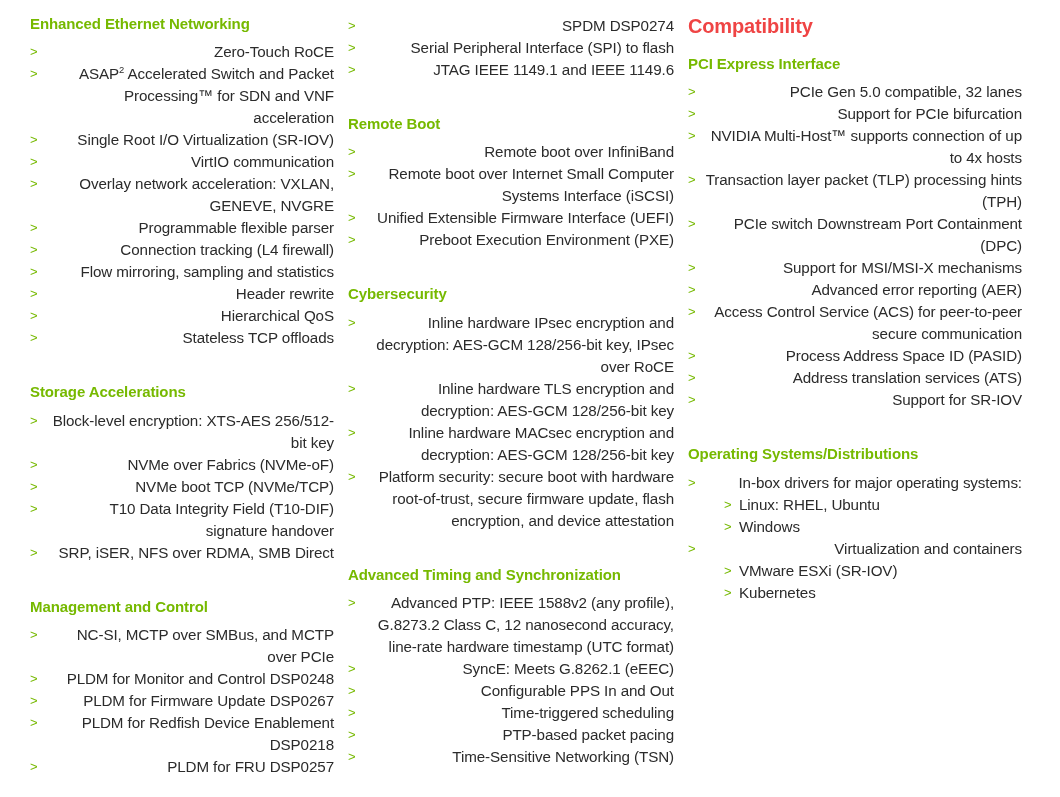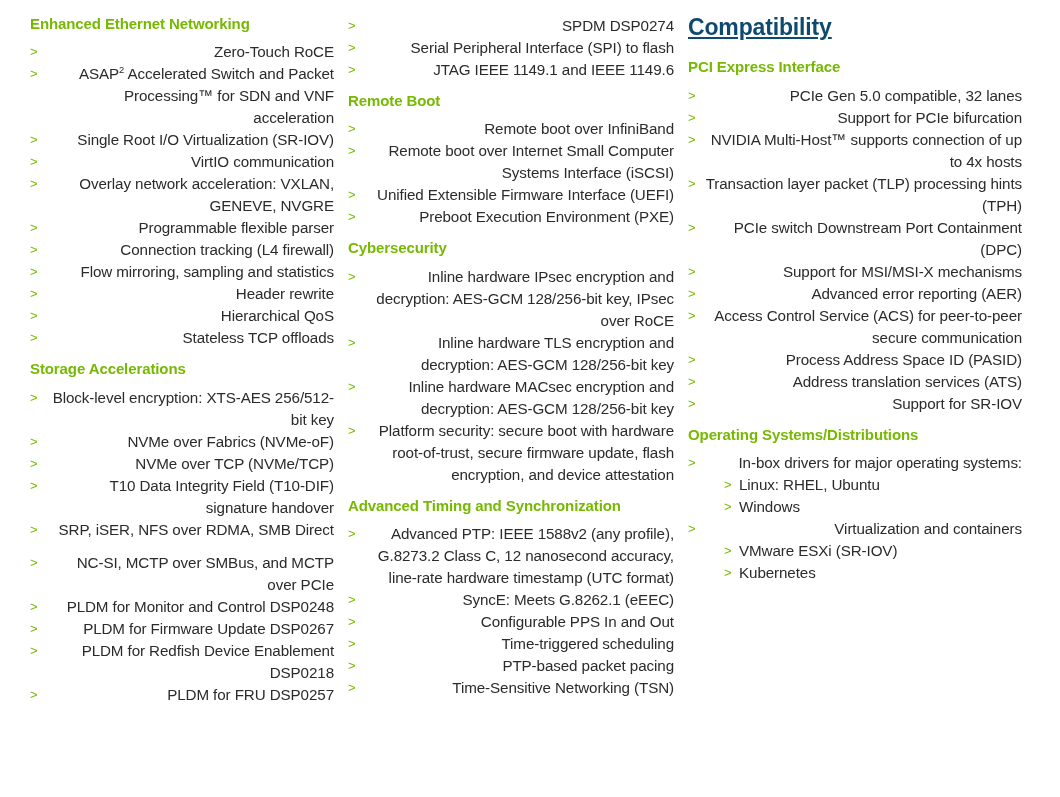--- a/index.html
+++ b/index.html
@@ -30,39 +30,38 @@
     box-sizing: border-box;
     width: 340px;
     padding-right: 6px;
   }
   .column.col-1 { padding-left: 30px; width: 340px; }
   .column.col-2 { padding-left: 8px;  width: 340px; }
   .column.col-3 { padding-left: 8px;  width: 348px; }
 
   
   .main-title {
-    font-size: 23px;
+    font-size: 20px;
     font-weight: bold;
-    color: #0c4a6e;
+    color: #ef4444;
     letter-spacing: -0.15px;
     line-height: 1.1;
     margin: 0 0 18px 0;
-    text-decoration: underline;
   }
 
   .section-title {
     font-size: 15px;
     font-weight: bold;
     color: #76b900;
     line-height: 1.15;
     letter-spacing: -0.1px;
     margin: 0 0 9px 0;
   }
   .section + .section {
-    margin-top: 11px;
+    margin-top: 34px;
   }
 
   
   ul.bullets {
     list-style: none;
     margin: 0;
     padding: 0;
   }
   ul.bullets > li {
     position: relative;
@@ -171,33 +170,34 @@
           <li>
             <span class="marker">&gt;</span>
             <span class="text">Block-level encryption: XTS-AES 256/512-bit key</span>
           </li>
           <li>
             <span class="marker">&gt;</span>
             <span class="text">NVMe over Fabrics (NVMe-oF)</span>
           </li>
           <li>
             <span class="marker">&gt;</span>
-            <span class="text">NVMe over TCP (NVMe/TCP)</span>
+            <span class="text">NVMe boot TCP (NVMe/TCP)</span>
           </li>
           <li>
             <span class="marker">&gt;</span>
             <span class="text">T10 Data Integrity Field (T10-DIF) signature handover</span>
           </li>
           <li>
             <span class="marker">&gt;</span>
             <span class="text">SRP, iSER, NFS over RDMA, SMB Direct</span>
           </li>
         </ul>
       </div>
       <div class="section">
+        <div class="section-title">Management and Control</div>
         <ul class="bullets">
           <li>
             <span class="marker">&gt;</span>
             <span class="text">NC-SI, MCTP over SMBus, and MCTP over PCIe</span>
           </li>
           <li>
             <span class="marker">&gt;</span>
             <span class="text">PLDM for Monitor and Control DSP0248</span>
           </li>
           <li>

